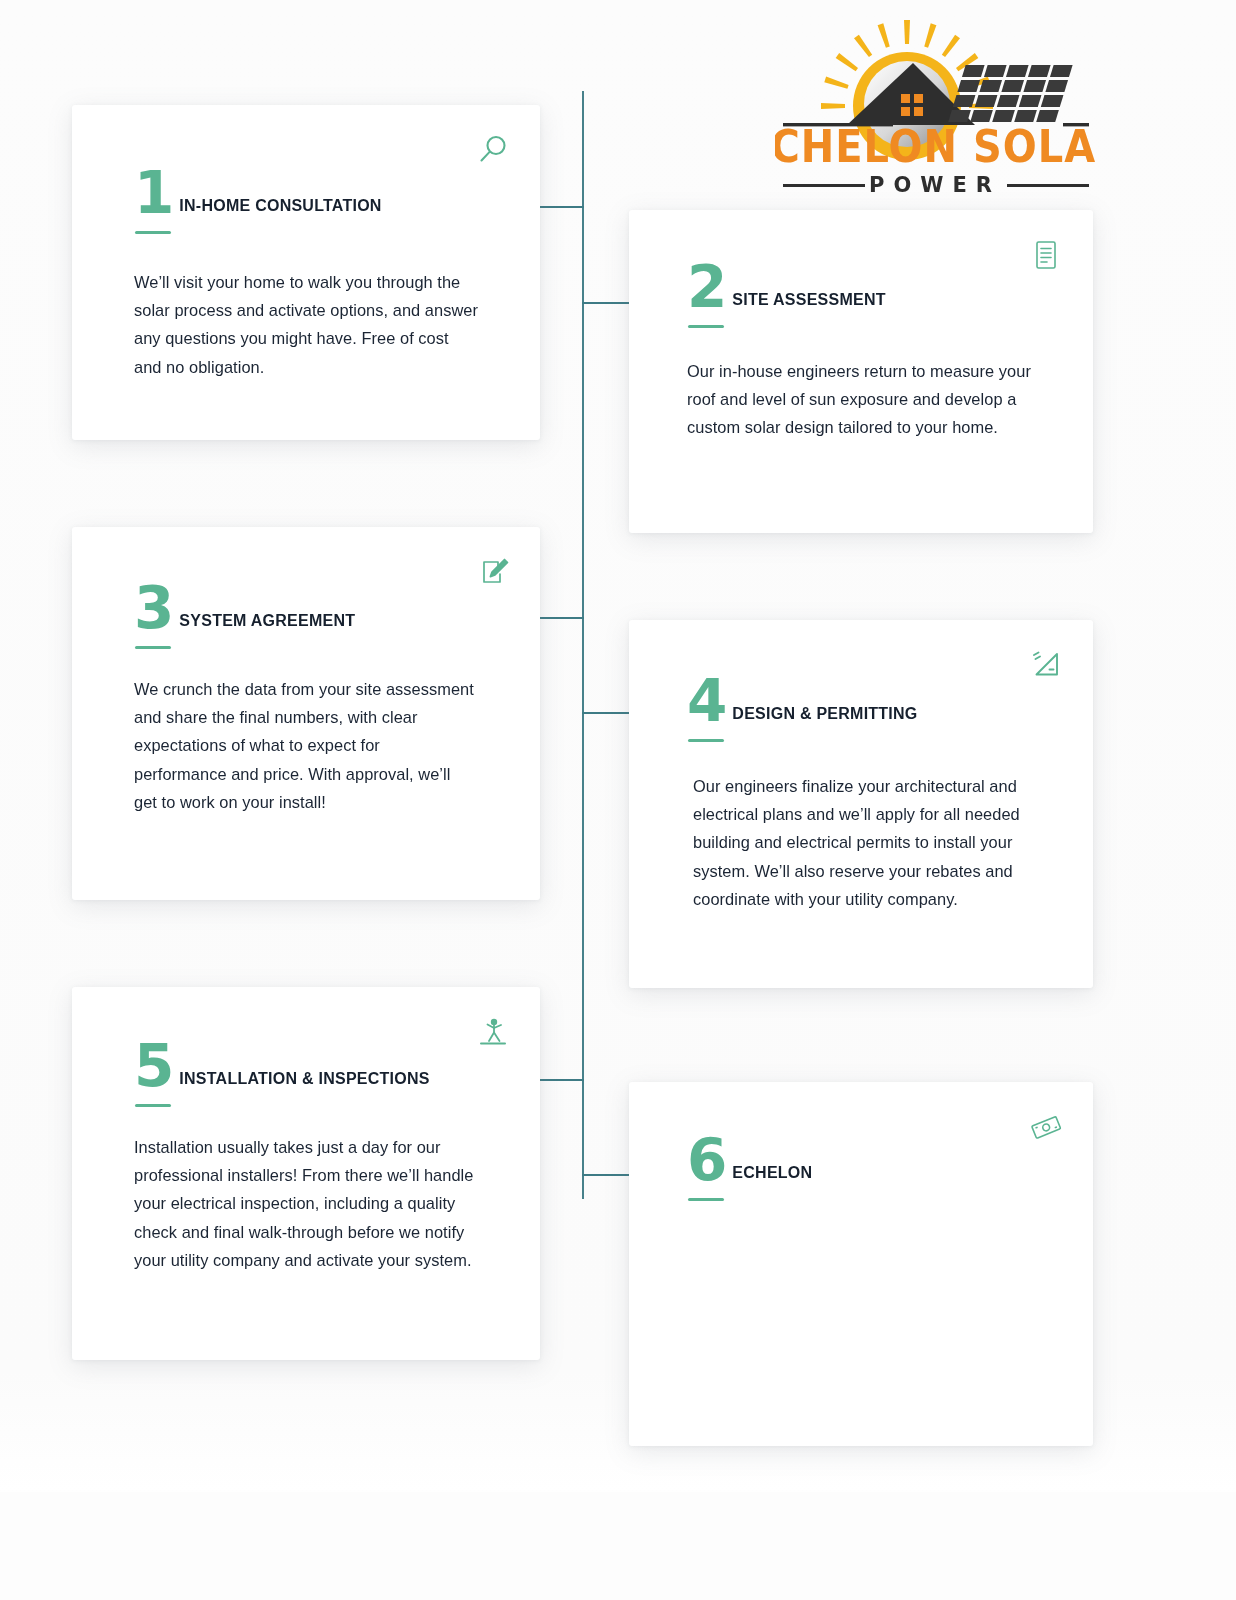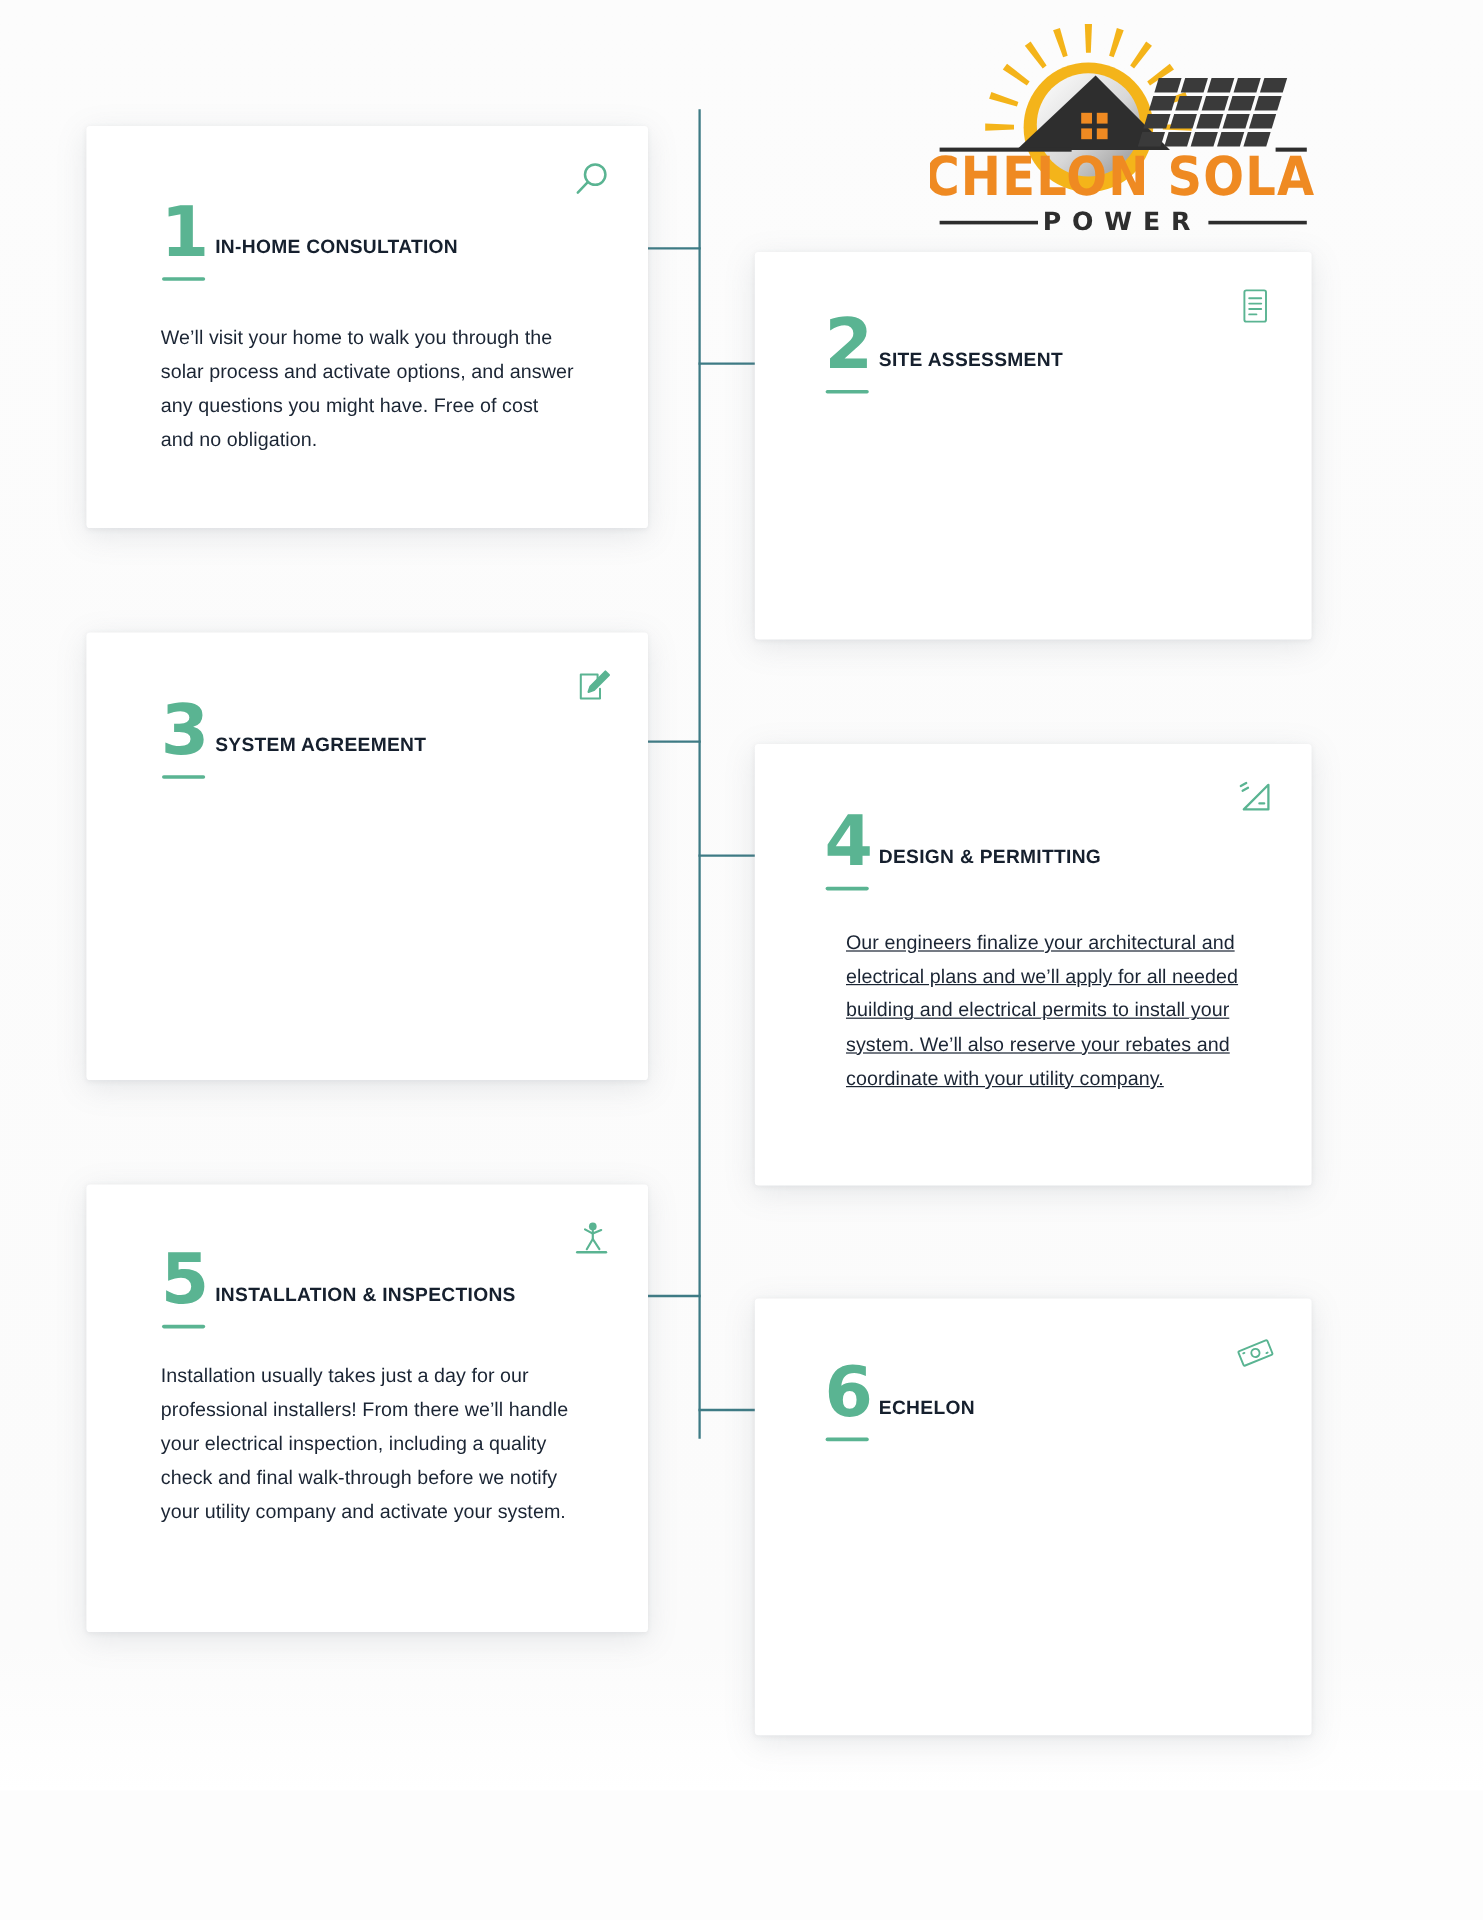--- a/index.html
+++ b/index.html
@@ -127,21 +127,21 @@
   #card-5 .card-head { left: 62px; top: 56px; }
   #card-5 .card-body { left: 62px; top: 146px; width: 342px; }
 
   
   #card-2 { left: 629px; top: 210px;  width: 464px; height: 323px; }
   #card-2 .card-head { left: 58px; top: 54px; }
   #card-2 .card-body { left: 58px; top: 147px; width: 345px; }
 
   #card-4 { left: 629px; top: 620px;  width: 464px; height: 368px; }
   #card-4 .card-head { left: 58px; top: 58px; }
-  #card-4 .card-body { left: 76px; top: 152px; width: 340px; text-decoration: underline; }
+  #card-4 .card-body { left: 64px; top: 152px; width: 340px; }
 
   #card-6 { left: 629px; top: 1082px; width: 464px; height: 364px; }
   #card-6 .card-head { left: 58px; top: 55px; }
   #card-6 .card-body { left: 58px; top: 148px; width: 348px; }
 </style>
 </head>
 <body>
 
 <div class="page">
 
@@ -260,33 +260,35 @@
         <line x1="12" y1="10.5" x2="22" y2="10.5"></line>
         <line x1="12" y1="15" x2="22" y2="15"></line>
         <line x1="12" y1="19.5" x2="22" y2="19.5"></line>
         <line x1="12" y1="24" x2="18" y2="24"></line>
       </svg>
     </div>
     <div class="card-head">
       <span class="card-num">2</span>
       <span class="card-title">SITE ASSESSMENT</span>
     </div>
+    <div class="card-body">Our in-house engineers return to measure your roof and level of sun exposure and develop a custom solar design tailored to your home.</div>
   </div>
 
   <div class="card" id="card-3">
     <div class="card-icon">
       <svg viewBox="0 0 34 34" fill="none" stroke="#5AB492" stroke-width="1.7" stroke-linecap="round" stroke-linejoin="round">
         <path d="M8 7 h14 v6 M8 7 v20 h16 v-8"></path>
         <path d="M28.5 4.5 L16 17 l-1.6 4.6 4.6-1.6 L31.5 7.5 Z" fill="#5AB492" stroke="#5AB492"></path>
       </svg>
     </div>
     <div class="card-head">
       <span class="card-num">3</span>
       <span class="card-title">SYSTEM AGREEMENT</span>
     </div>
+    <div class="card-body">We crunch the data from your site assessment and share the final numbers, with clear expectations of what to expect for performance and price. With approval, we’ll get to work on your install!</div>
   </div>
 
   <div class="card" id="card-4">
     <div class="card-icon">
       <svg viewBox="0 0 34 34" fill="none" stroke="#5AB492" stroke-width="1.9" stroke-linecap="round" stroke-linejoin="round">
         <path d="M7.5 26.5 L28 26.5 L28 6 Z"></path>
         <line x1="5" y1="7" x2="9.5" y2="4.5"></line>
         <line x1="6.5" y1="11" x2="11" y2="8.5"></line>
         <line x1="20.5" y1="21.5" x2="24.5" y2="21.5"></line>
       </svg>

